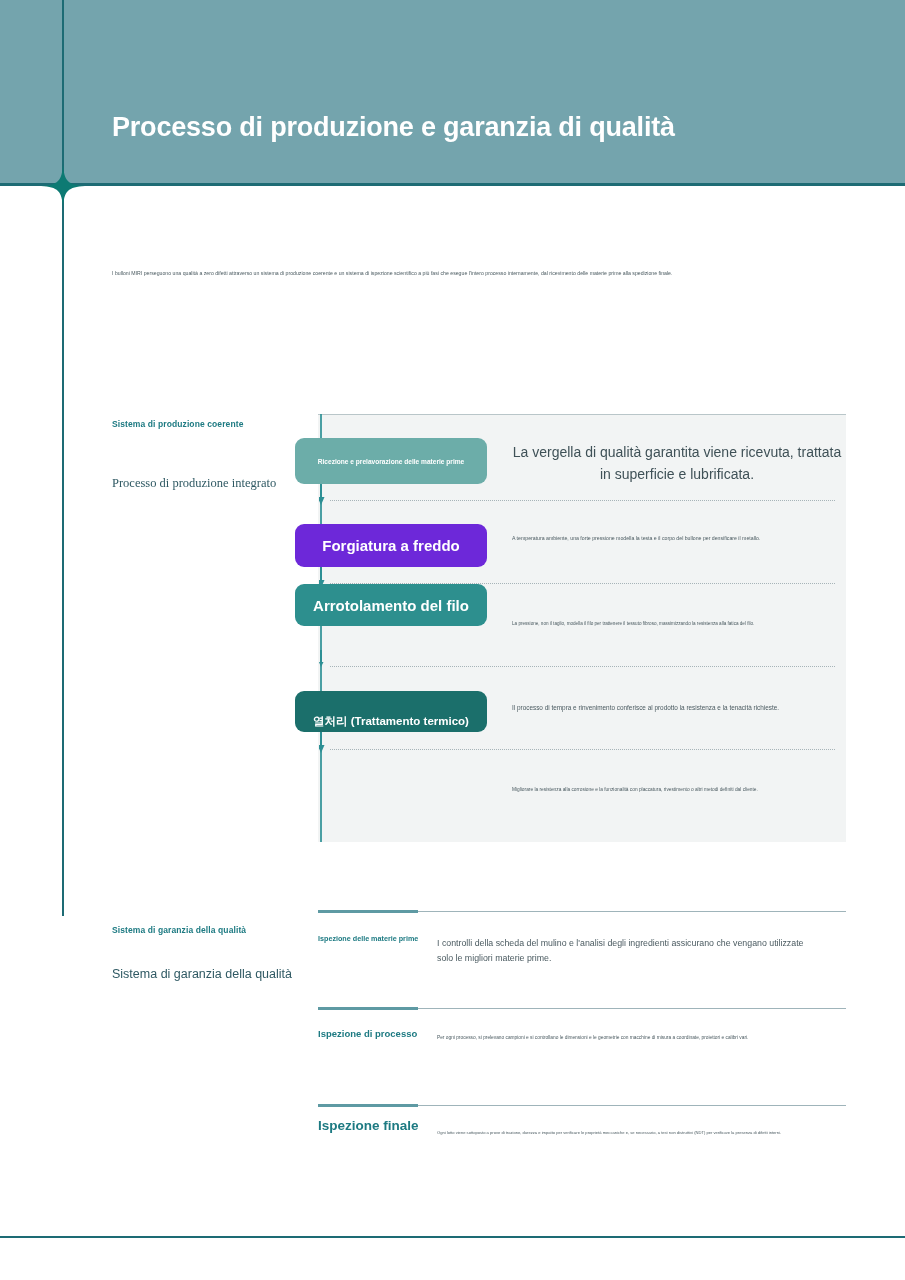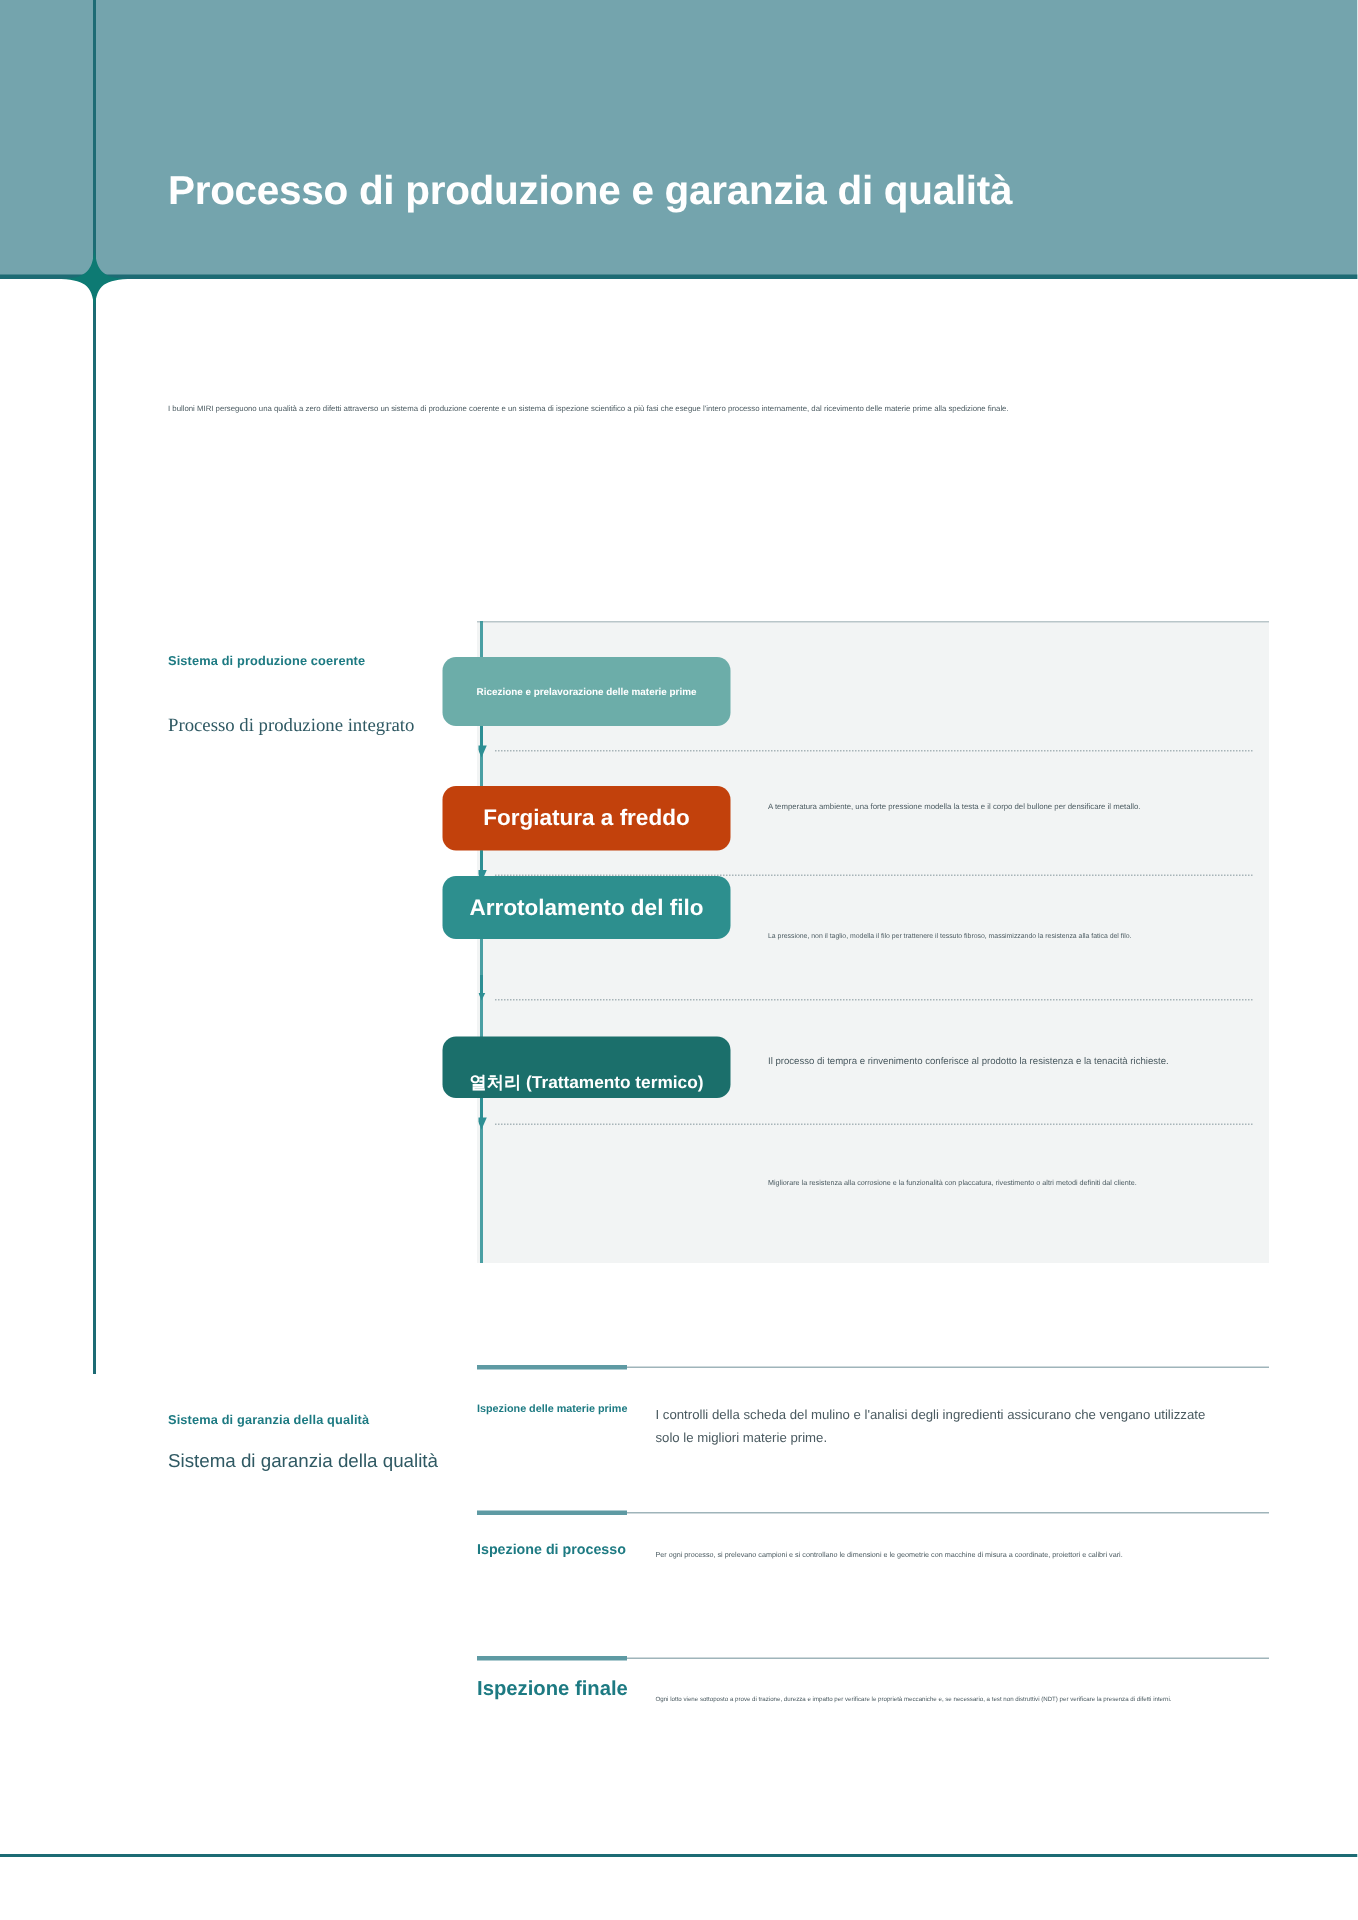--- a/index.html
+++ b/index.html
@@ -68,21 +68,20 @@
     color: #4a5a60;
   }
 
   
   .sec-eyebrow {
     position: absolute;
     font-size: 8.5px;
     font-weight: bold;
     color: #1d7a82;
     letter-spacing: 0.1px;
-    margin-top: 16px;
   }
   .sec-title {
     position: absolute;
     font-size: 12.5px;
     color: #2f5963;
     line-height: 1.45;
   }
 
   
   .flow-panel {
@@ -194,29 +193,30 @@
   <div class="sec-eyebrow" style="left:112px; top:419px;">Sistema di produzione coerente</div>
   <div class="sec-title" style="left:112px; top:474px; width:190px;font-family:Liberation Serif, serif;">Processo di produzione integrato</div>
 
   <div class="flow-panel"></div>
   <div class="flow-topline"></div>
   <div class="flow-spine"></div>
 
   <div class="step" style="top:438px; height:46px; background:#6cada9;">
     <span class="step-label" style="font-size:6.6px; font-weight:bold;">Ricezione e prelavorazione delle materie prime</span>
   </div>
+  <div class="step-desc" style="top:441px; width:330px; font-size:14px; line-height:1.6; text-align:center; color:#3f5157;">La vergella di qualità garantita viene ricevuta, trattata in superficie e lubrificata.</div>
   <div class="arrow" style="top:484px;">
     <svg width="10" height="22" viewBox="0 0 10 22">
         <path d="M2 0 V14" stroke="#2d8f94" stroke-width="2" fill="none"></path>
         <path d="M2 21 L-1.5 13 L5.5 13 Z" fill="#2d8f94"></path>
       </svg>
   </div>
   <div class="dotline" style="top:500px;"></div>
 
-  <div class="step" style="top:524px; height:43px; background:#c2410c;">
+  <div class="step" style="top:524px; height:43px; background:#6d28d9;">
     <span class="step-label" style="font-size:15px; font-weight:bold;">Forgiatura a freddo</span>
   </div>
   <div class="step-desc" style="top:534px; width:335px; font-size:5.2px; line-height:1.7;">A temperatura ambiente, una forte pressione modella la testa e il corpo del bullone per densificare il metallo.</div>
   <div class="arrow" style="top:567px;">
     <svg width="10" height="22" viewBox="0 0 10 22">
         <path d="M2 0 V14" stroke="#2d8f94" stroke-width="2" fill="none"></path>
         <path d="M2 21 L-1.5 13 L5.5 13 Z" fill="#2d8f94"></path>
       </svg>
   </div>
   <div class="dotline" style="top:583px;"></div>

